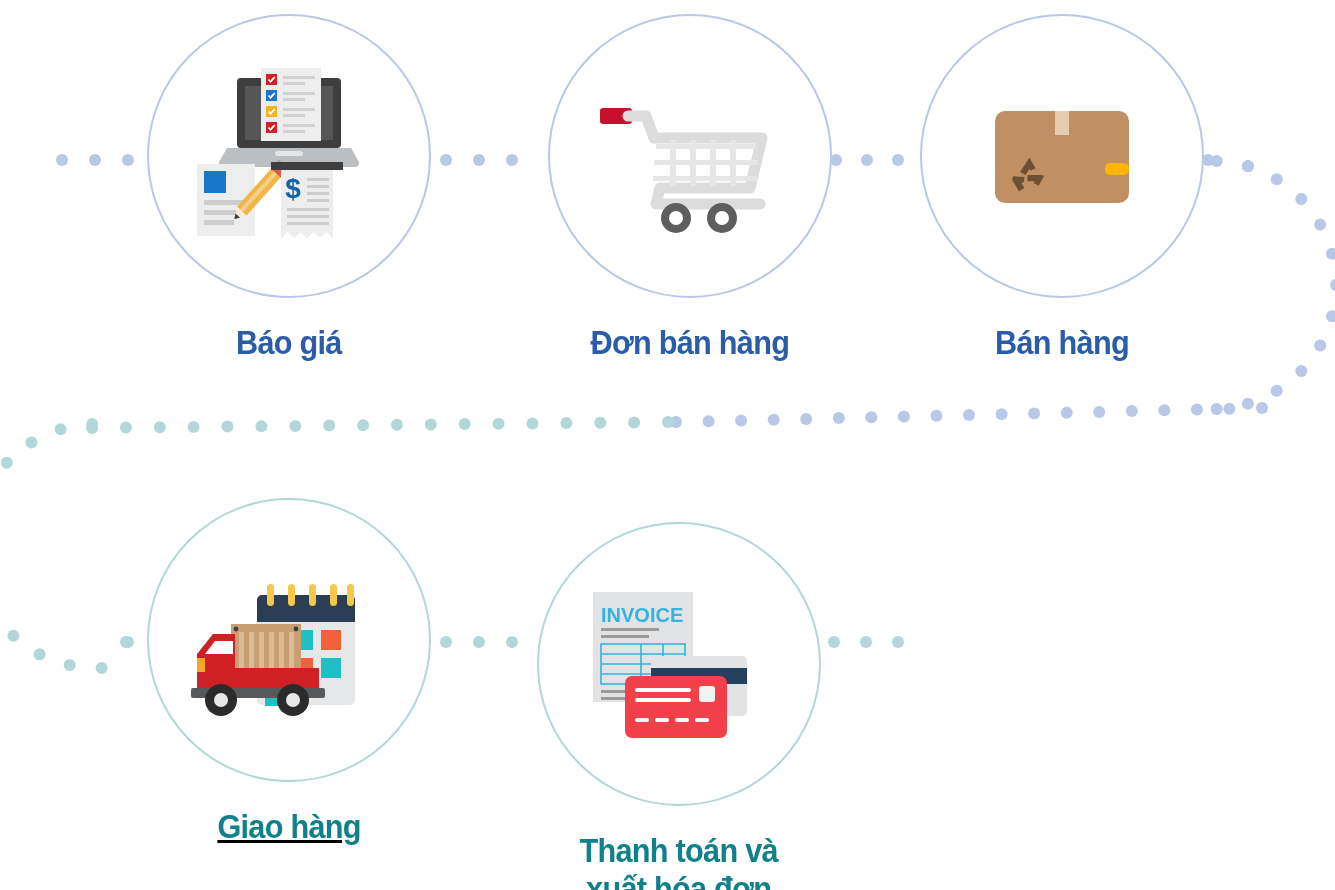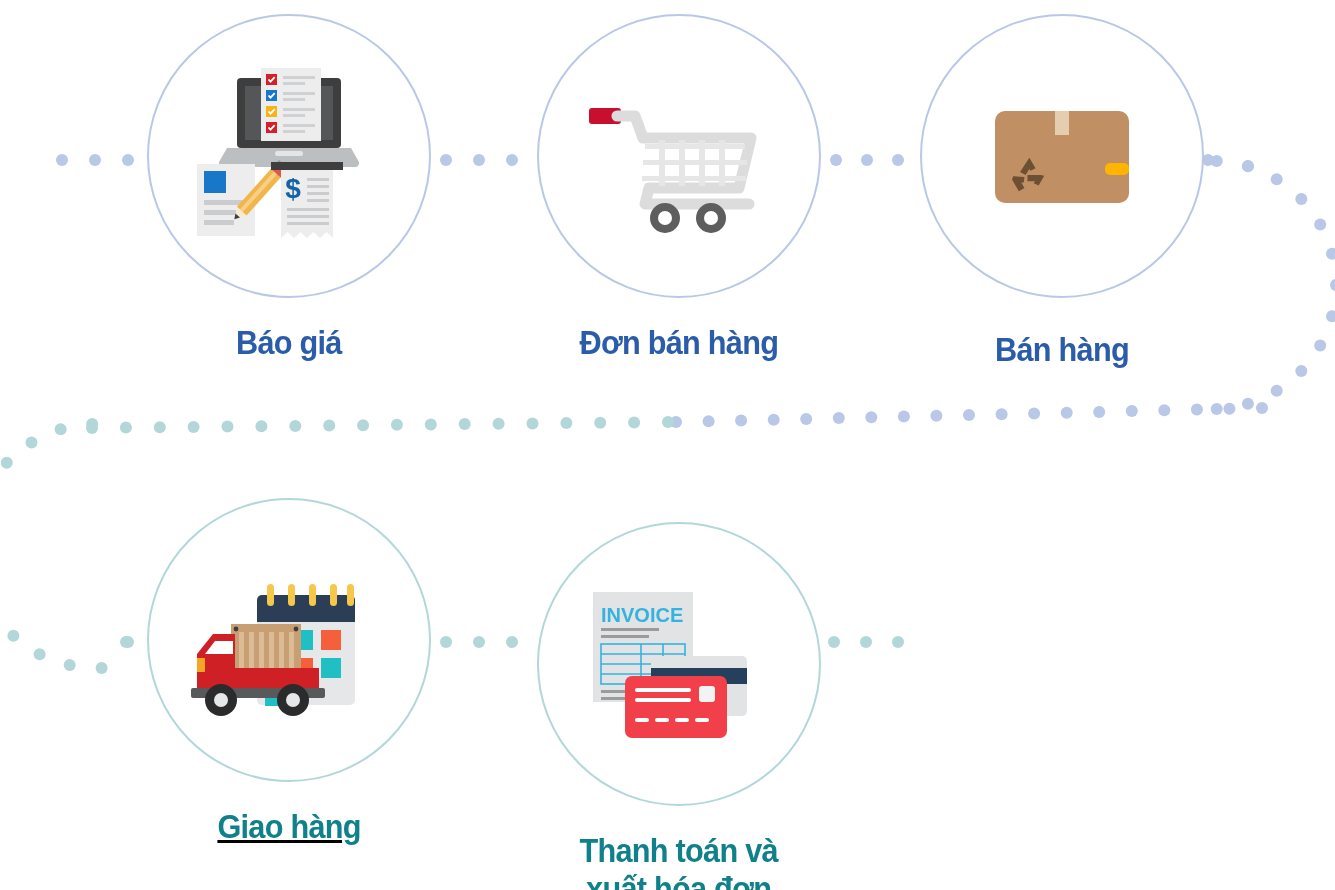--- a/index.html
+++ b/index.html
@@ -211,21 +211,21 @@
           <rect x="98" y="159" width="42" height="3" fill="#cacccd"></rect>
           <rect x="98" y="166" width="42" height="3" fill="#cacccd"></rect>
         </svg>
       </div>
     </div>
     <div class="label">
       <span>Báo giá</span>
     </div>
   </div>
 
-  <div class="node" style="left:537px; top:14px;">
+  <div class="node" style="left:548px; top:14px;">
     <div class="circle">
       <div class="icon-wrap">
         <svg viewBox="0 0 200 200" width="200" height="200" xmlns="http://www.w3.org/2000/svg">
           <rect x="10" y="52" width="32" height="16" rx="3" fill="#c8102e"></rect>
           <path d="M38 60 h18 l8 22 h108 l-12 50 H70 l-4 16 h104" fill="none" stroke="#dcdcdc" stroke-width="11" stroke-linejoin="round" stroke-linecap="round"></path>
           <g fill="#e6e6e6">
             <rect x="66" y="88" width="100" height="5"></rect>
             <rect x="64" y="104" width="104" height="5"></rect>
             <rect x="63" y="120" width="104" height="5"></rect>
             <rect x="80" y="84" width="6" height="46"></rect>
@@ -238,21 +238,21 @@
           <circle cx="132" cy="162" r="15" fill="#5e5e5e"></circle>
           <circle cx="132" cy="162" r="7" fill="#ffffff"></circle>
         </svg>
       </div>
     </div>
     <div class="label">
       <span>Đơn bán hàng</span>
     </div>
   </div>
 
-  <div class="node" style="left:920px; top:14px;gap:7px;">
+  <div class="node" style="left:920px; top:14px;">
     <div class="circle">
       <div class="icon-wrap">
         <svg viewBox="0 0 200 200" width="200" height="200" xmlns="http://www.w3.org/2000/svg">
           <rect x="33" y="55" width="134" height="92" rx="10" fill="#c08f64"></rect>
           <rect x="93" y="55" width="14" height="24" fill="#e5cdb0"></rect>
           <rect x="143" y="107" width="24" height="12" rx="5" fill="#ffb400"></rect>
           <g fill="#6d4f33" transform="translate(50,98) scale(0.62)">
             <path d="M28 6 l10 17 l-8 4 l-2 -3 l-6 10 l-9 -5 z"></path>
             <path d="M2 36 l18 1 l-1 9 l-4 0 l5 9 l-9 5 l-11 -19 z"></path>
             <path d="M52 35 l-9 16 l-8 -4 l2 -3 l-12 0 l0 -10 l21 0 z"></path>

